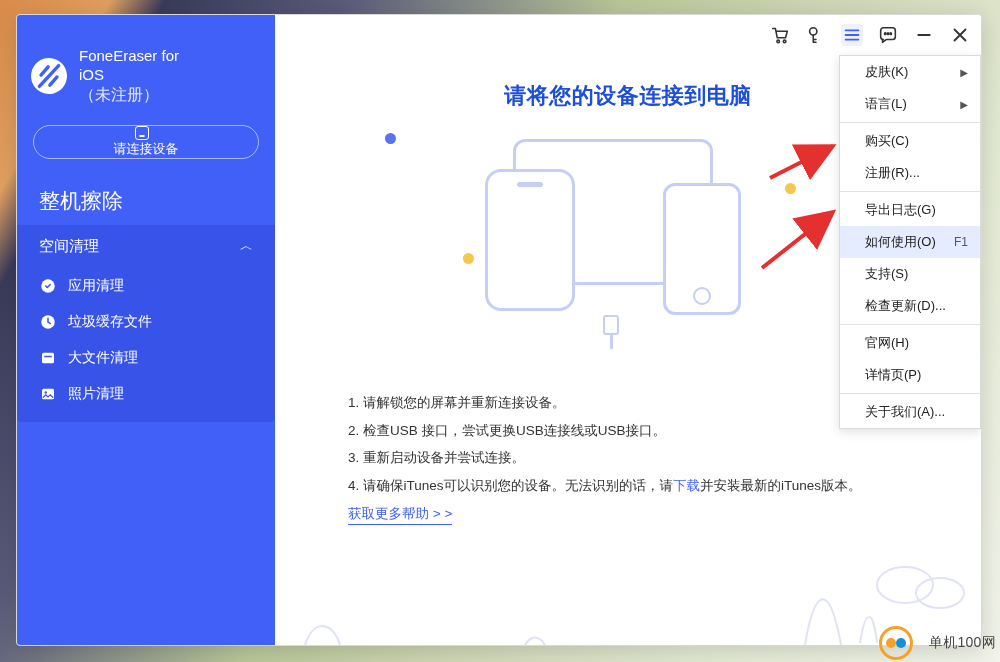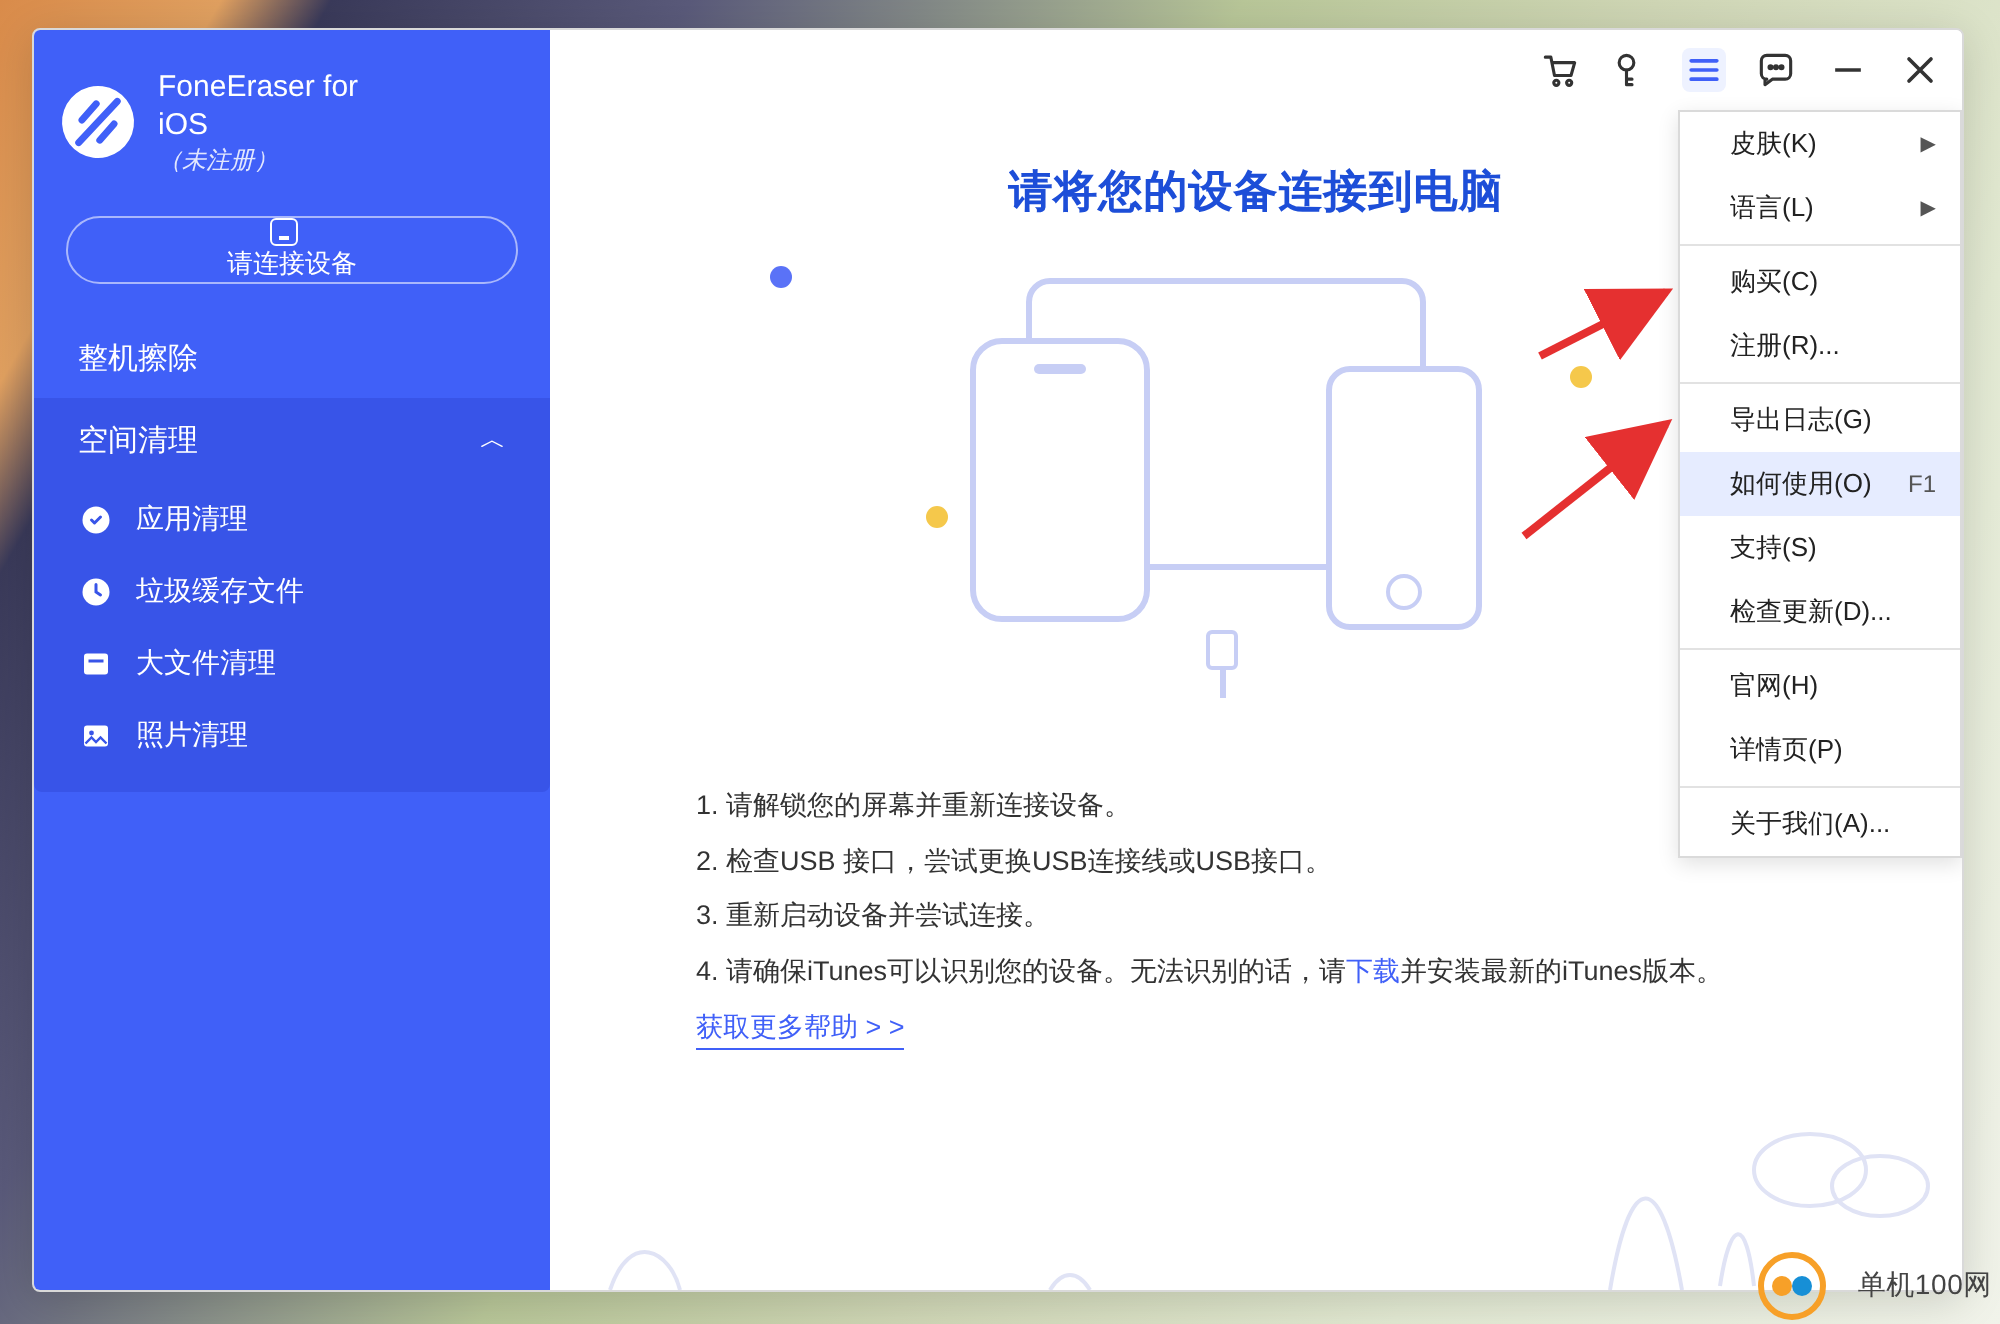--- a/index.html
+++ b/index.html
@@ -1,28 +1,28 @@
 <!DOCTYPE html>
 <html><head>
 <meta charset="utf-8">
 <style>
 * { margin: 0; padding: 0; box-sizing: border-box; font-family: "Microsoft YaHei", "PingFang SC", Arial, sans-serif; }
 body { width: 1000px; height: 662px; overflow: hidden; position: relative; }
 .desktop-bg { position: absolute; inset: 0; background: linear-gradient(120deg,#d98b4a 0%,#e0a060 8%,#3a3a5a 12%,#5a5a7a 25%,#b8c698 45%,#cfd6b5 60%,#e2e9d2 78%,#f1f3ea 100%); background-size: 100% 100%; }
 .app-window { position: absolute; left: 16px; top: 14px; width: 966px; height: 632px; background: #fff; border: 1px solid #d9d9d9; border-radius: 4px; overflow: hidden; display: flex; box-shadow: 0 4px 22px rgba(0,0,0,0.15); }
-.sidebar { width: 258px; background: #4060f8; color: #fff; display: flex; flex-direction: column; padding-top: 12px; }
+.sidebar { width: 258px; background: #4060f8; color: #fff; display: flex; flex-direction: column; padding-top: 24px; }
 .logo-row { display: flex; align-items: center; padding: 8px 14px 14px 14px; }
 .logo-circle { width: 36px; height: 36px; border-radius: 50%; background: #fff; display: flex; align-items: center; justify-content: center; color: #4060f8; font-weight: 700; font-size: 18px; transform: rotate(-15deg); }
 .logo-texts { margin-left: 12px; line-height: 1.25; }
 .logo-title { font-size: 15px; }
-.logo-sub { font-size: 12px; opacity: 0.85; font-style: italic; }
+.logo-sub { font-size: 16px; opacity: 0.85; }
 .connect-box { margin: 6px 16px 18px 16px; border: 1px solid rgba(255,255,255,0.55); border-radius: 18px; height: 34px; display: flex; align-items: center; padding: 0 12px; font-size: 13px; flex-direction: column; }
 .connect-box .phone-ic { width: 14px; height: 20px; border: 1.6px solid #fff; border-radius: 3px; margin-right: 9px; position: relative; }
 .connect-box .phone-ic::after { content:""; position:absolute; bottom:2px; left:50%; transform:translateX(-50%); width:5px; height:1.5px; background:#fff; }
-.section-title { padding: 10px 22px; font-size: 15px; }
+.section-title { padding: 10px 22px; font-size: 21px; }
 .section-header { display: flex; align-items: center; justify-content: space-between; padding: 12px 22px 12px 22px; background: #3854e8; font-size: 15px; }
 .chevron { color:#fff; font-size:13px; }
 .menu-items { background: #3854e8; padding-bottom: 10px; border-bottom-left-radius: 4px; border-bottom-right-radius: 4px; }
 .menu-item { display: flex; align-items: center; padding: 9px 22px; font-size: 14px; cursor: pointer; }
 .mi-icon { width: 18px; height: 18px; margin-right: 11px; display:flex; align-items:center; justify-content:center; }
 .main { flex: 1; position: relative; background:#fff; }
 .titlebar { height: 40px; display:flex; align-items:center; justify-content:flex-end; padding: 0 10px; gap: 14px; }
 .tb-ic { width: 22px; height: 22px; display:flex; align-items:center; justify-content:center; cursor:pointer; color:#333; }
 .headline { text-align:center; font-size:22px; font-weight:600; color:#1d4ed8; margin-top:26px; letter-spacing: 0.5px; }
 .illustration { position:relative; width: 390px; height: 210px; margin: 24px auto 0 auto; }

